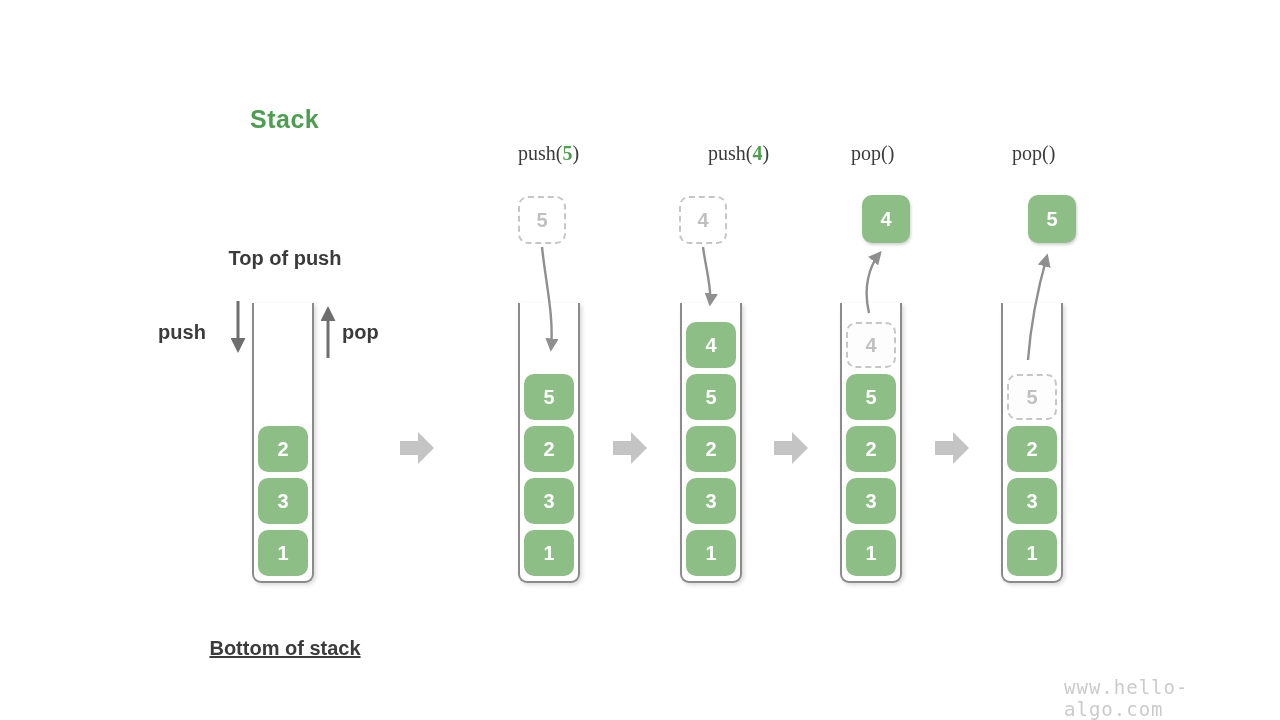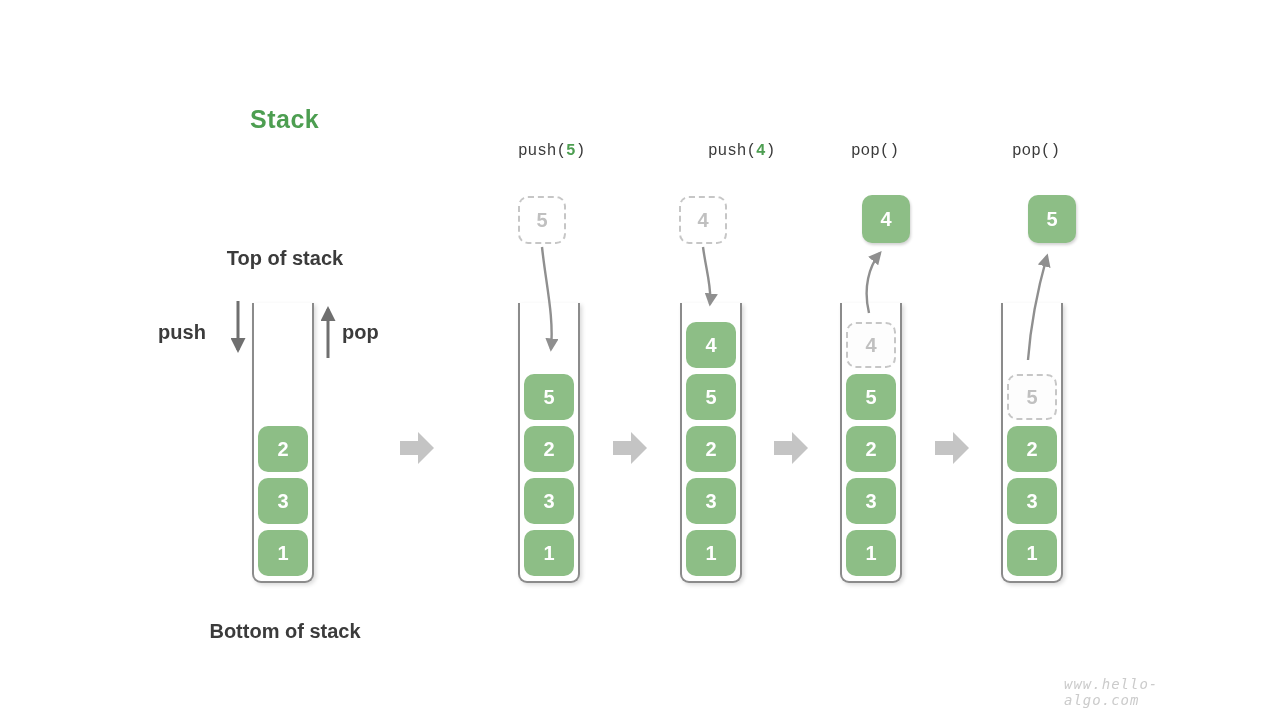--- a/index.html
+++ b/index.html
@@ -10,27 +10,27 @@
   .title {
     position:absolute; left:250px; top:105px;
     font-size:25px; font-weight:bold; letter-spacing:0.5px;
     color:var(--accent_green_text,#4d9e51);
   }
   .big-label {
     position:absolute; font-size:20px; font-weight:bold;
     color:var(--dark_text,#3b3b3b); white-space:nowrap;
   }
   .lbl-top    { left:180px; top:247px; width:210px; text-align:center; }
-  .lbl-bottom { left:180px; top:620px; width:210px; text-align:center; }
+  .lbl-bottom { left:180px; top:637px; width:210px; text-align:center;text-decoration:underline; }
   .lbl-push   { left:140px; top:321px; width:84px;  text-align:center; }
   .lbl-pop    { left:342px; top:321px; }
   .op-label {
     position:absolute; top:142px; white-space:nowrap;
-    font-family:Liberation Mono, monospace;
-    font-size:16px; color:var(--dark_text,#3b3b3b);
+    font-family:Liberation Serif, serif;
+    font-size:20px; color:var(--dark_text,#3b3b3b);
   }
   .op-label .arg { color:var(--accent_green_text,#4d9e51); font-weight:bold; }
   .container {
     position:absolute; top:303px; width:62px; height:280px;
     box-sizing:border-box; background:#ffffff;
     border:2px solid var(--container_border,#8b8b8b); border-top:none;
     border-radius:0 0 9px 9px;
     box-shadow:2px 2px 4px rgba(0,0,0,0.15);
     display:flex; flex-direction:column; justify-content:flex-end;
     align-items:center; gap:6px; padding-bottom:5px;
@@ -53,37 +53,37 @@
   .float-box.ghost {
     border:2px dashed var(--ghost_border,#c6c6c6);
     color:var(--ghost,#c0c0c0); background:#ffffff;
   }
   .float-box.solid {
     background:var(--accent_green,#8dbe86); color:#ffffff;
     box-shadow:1px 2px 3px rgba(0,0,0,0.18);
   }
   .watermark {
     position:absolute; left:1064px; top:676px;
-    font-family:"DejaVu Sans Mono", monospace; font-size:14px;
-    color:var(--watermark,#cbcbcb); letter-spacing:1px;font-style:italic;
+    font-family:"DejaVu Sans Mono", monospace; font-size:19px;
+    color:var(--watermark,#cbcbcb); letter-spacing:1px;
   }
   svg.overlay { position:absolute; left:0; top:0; pointer-events:none; }
   .curve    { fill:none; stroke:var(--arrow_gray,#8f8f8f); stroke-width:2.4; }
   .straight { fill:none; stroke:var(--arrow_dark,#6f6f6f); stroke-width:3; }
   .mh-gray  { fill:var(--arrow_gray,#8f8f8f); }
   .mh-dark  { fill:var(--arrow_dark,#6f6f6f); }
   .blockarrow { fill:var(--block_arrow,#c4c4c4); }
 </style>
 </head>
 <body>
 
 <div id="canvas">
 
   <div class="title">Stack</div>
-  <div class="big-label lbl-top">Top of stack</div>
+  <div class="big-label lbl-top">Top of push</div>
   <div class="big-label lbl-bottom">Bottom of stack</div>
   <div class="big-label lbl-push">push</div>
   <div class="big-label lbl-pop">pop</div>
 
   <div class="op-label" style="left:518px"><span>push(</span><span class="arg">5</span><span>)</span></div>
   <div class="op-label" style="left:708px"><span>push(</span><span class="arg">4</span><span>)</span></div>
   <div class="op-label" style="left:851px"><span>pop()</span><span class="arg"></span><span></span></div>
   <div class="op-label" style="left:1012px"><span>pop()</span><span class="arg"></span><span></span></div>
 
   <div class="float-box ghost" style="left:518px; top:196px">5</div>

